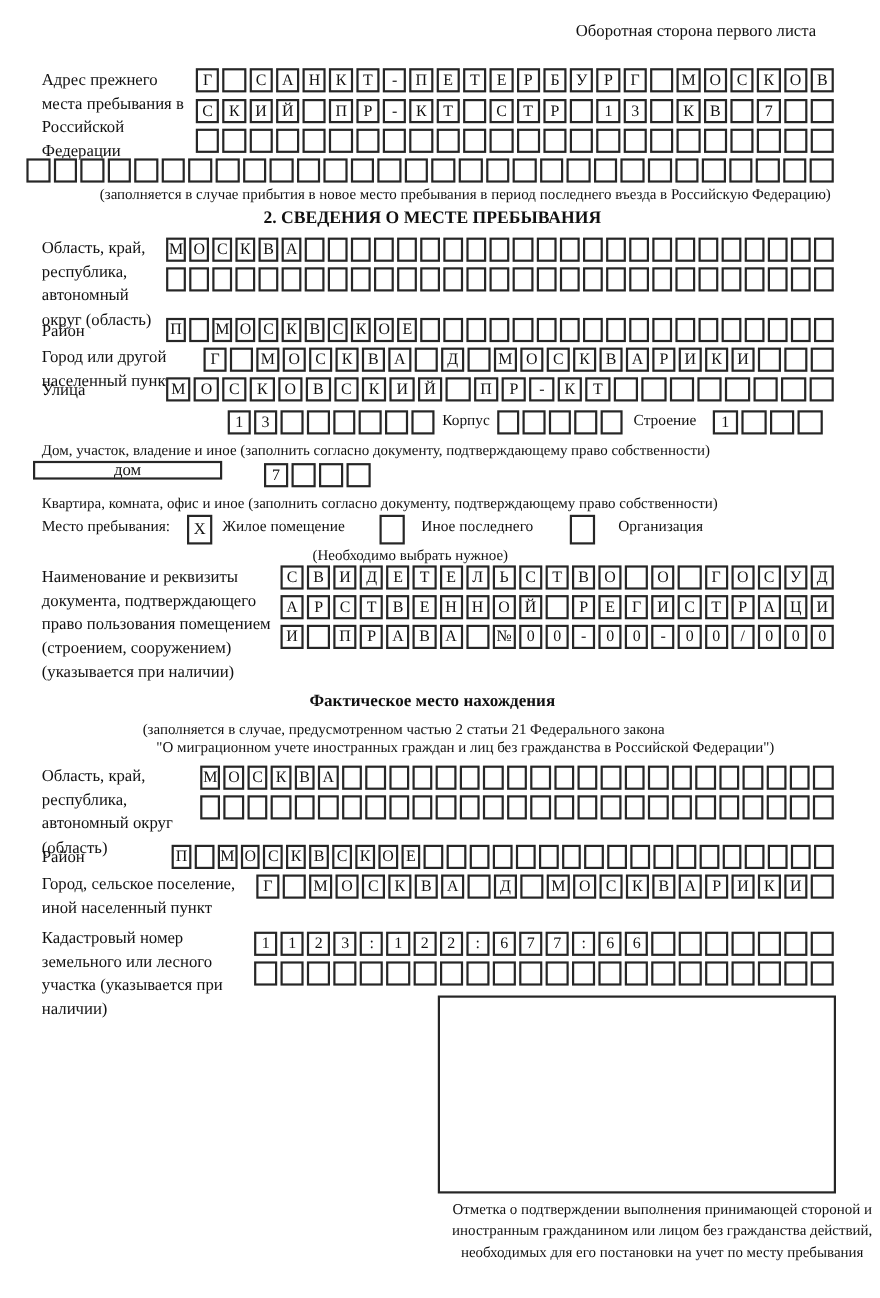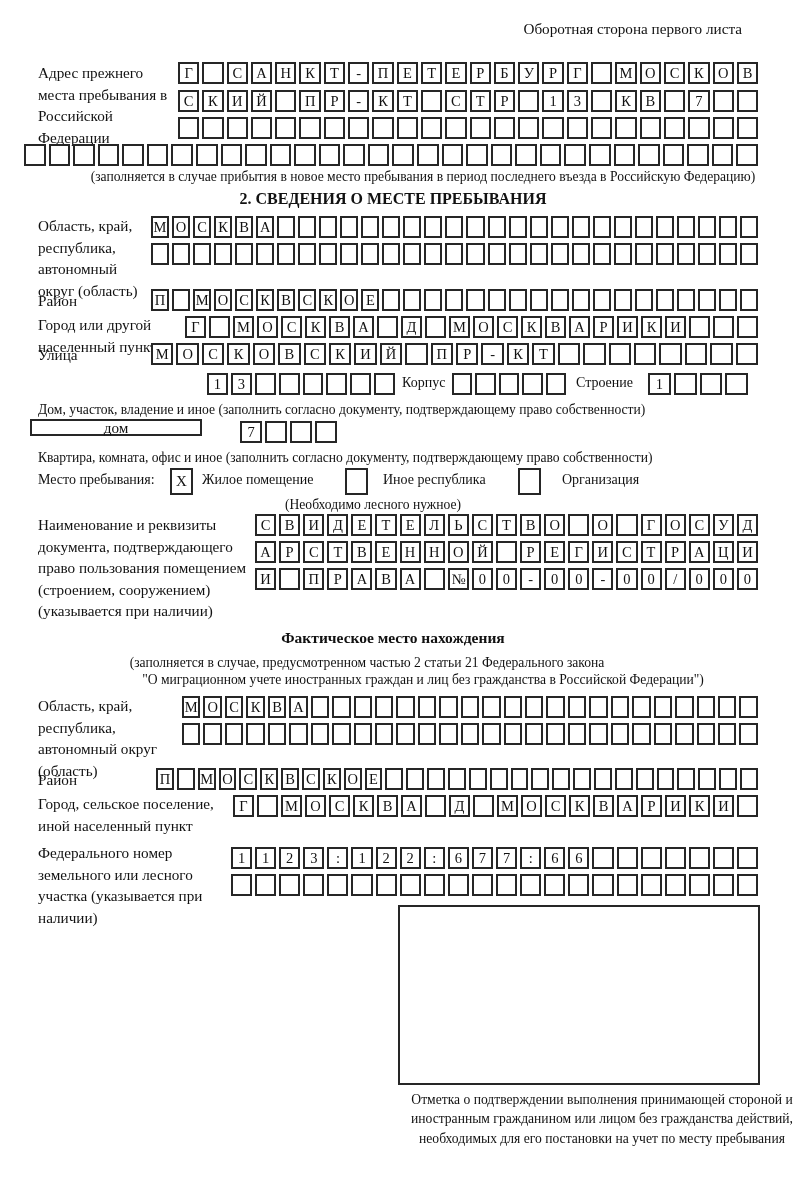--- a/index.html
+++ b/index.html
@@ -332,24 +332,24 @@
       <div class="cell"></div>
       <div class="cell"></div>
       <div class="cell"></div>
     </div>
   <div class="caption" style="top:450px; left:38px;">Квартира, комната, офис и иное (заполнить согласно документу, подтверждающему право собственности)</div>
 
   <div class="inline-lab" style="top:472px; left:38px;">Место пребывания:</div>
   <div class="chk" style="top:468px; left:170px;">X</div>
   <div class="inline-lab" style="top:472px; left:202px;">Жилое помещение</div>
   <div class="chk" style="top:468px; left:345px;"></div>
-  <div class="inline-lab" style="top:472px; left:383px;">Иное республика</div>
+  <div class="inline-lab" style="top:472px; left:383px;">Иное последнего</div>
   <div class="chk" style="top:468px; left:518px;"></div>
   <div class="inline-lab" style="top:472px; left:562px;">Организация</div>
-  <div class="caption center" style="top:497px; left:200px; width:300px;">(Необходимо лесного нужное)</div>
+  <div class="caption center" style="top:497px; left:200px; width:300px;">(Необходимо выбрать нужное)</div>
 
   <div class="label" style="top:514px; left:38px; width:212px;">Наименование и реквизиты документа, подтверждающего право пользования помещением (строением, сооружением) (указывается при наличии)</div>
   <div class="boxes" style="top:514px; left:255px; width:503px;">
       <div class="cell">С</div>
       <div class="cell">В</div>
       <div class="cell">И</div>
       <div class="cell">Д</div>
       <div class="cell">Е</div>
       <div class="cell">Т</div>
       <div class="cell">Е</div>
@@ -531,21 +531,21 @@
       <div class="cell">К</div>
       <div class="cell">В</div>
       <div class="cell">А</div>
       <div class="cell">Р</div>
       <div class="cell">И</div>
       <div class="cell">К</div>
       <div class="cell">И</div>
       <div class="cell"></div>
     </div>
 
-  <div class="label" style="top:842px; left:38px; width:172px;">Федерального номер земельного или лесного участка (указывается при наличии)</div>
+  <div class="label" style="top:842px; left:38px; width:172px;">Кадастровый номер земельного или лесного участка (указывается при наличии)</div>
   <div class="boxes" style="top:847px; left:231px; width:527px;">
       <div class="cell">1</div>
       <div class="cell">1</div>
       <div class="cell">2</div>
       <div class="cell">3</div>
       <div class="cell">:</div>
       <div class="cell">1</div>
       <div class="cell">2</div>
       <div class="cell">2</div>
       <div class="cell">:</div>

